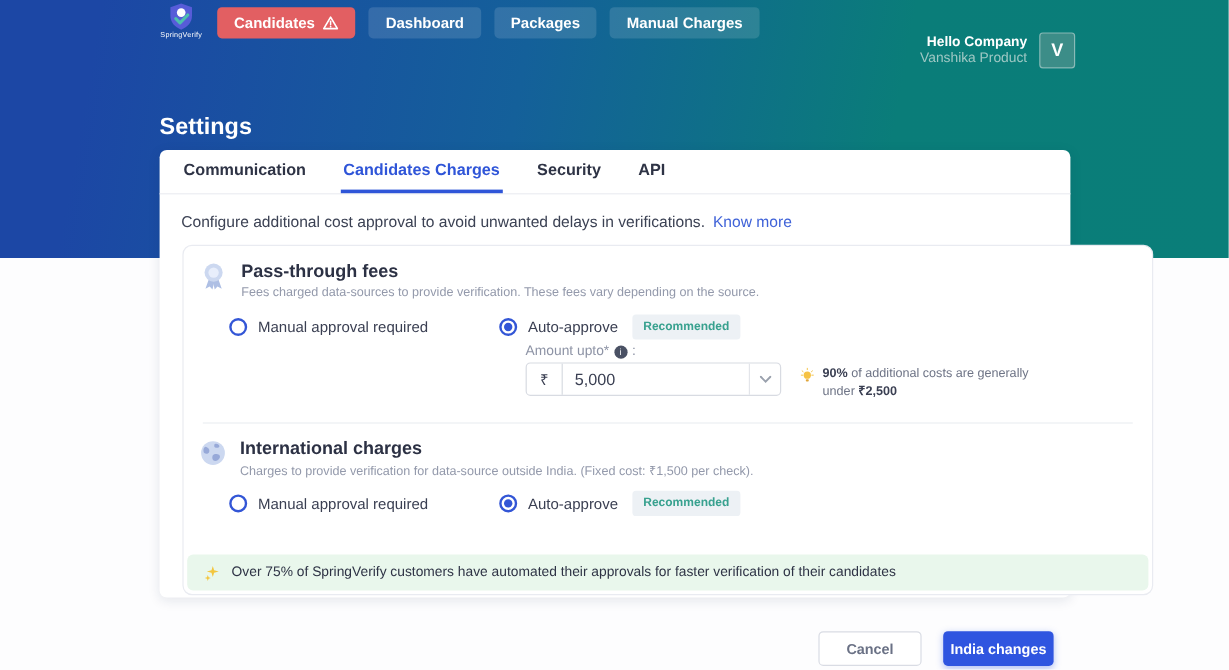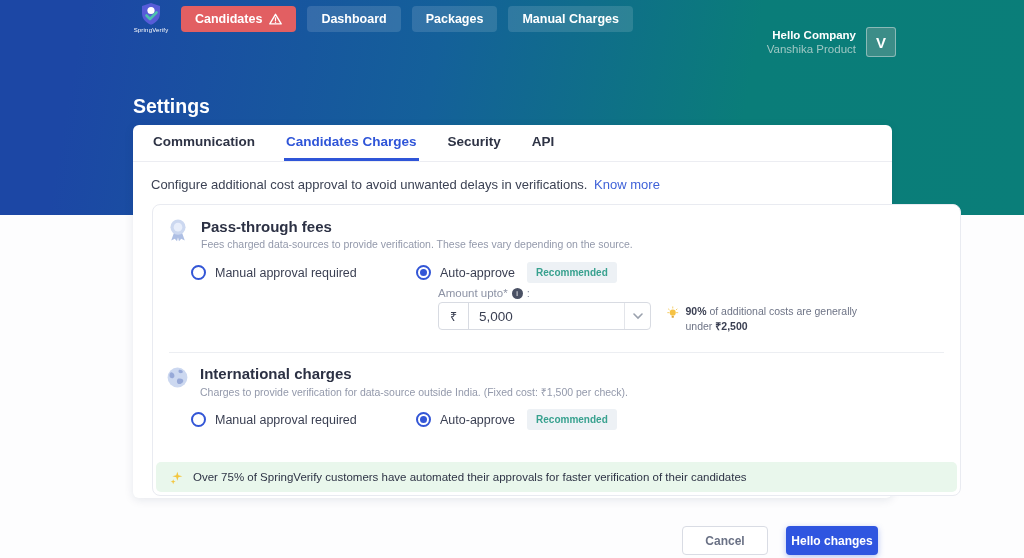--- a/index.html
+++ b/index.html
@@ -243,14 +243,14 @@
         <path d="M5 11l.8 2.2L8 14l-2.2.8L5 17l-.8-2.2L2 14l2.2-.8z" fill="#f3c63e"></path>
       </svg>
       <span class="banner-text">Over 75% of SpringVerify customers have automated their approvals for faster verification of their candidates</span>
     </div>
 
   </div>
 </div>
 
 <div class="footer">
   <button class="btn btn-cancel">Cancel</button>
-  <button class="btn btn-save">Hello changes</button>
+  <button class="btn btn-save">India changes</button>
 </div>
 
 </body></html>

